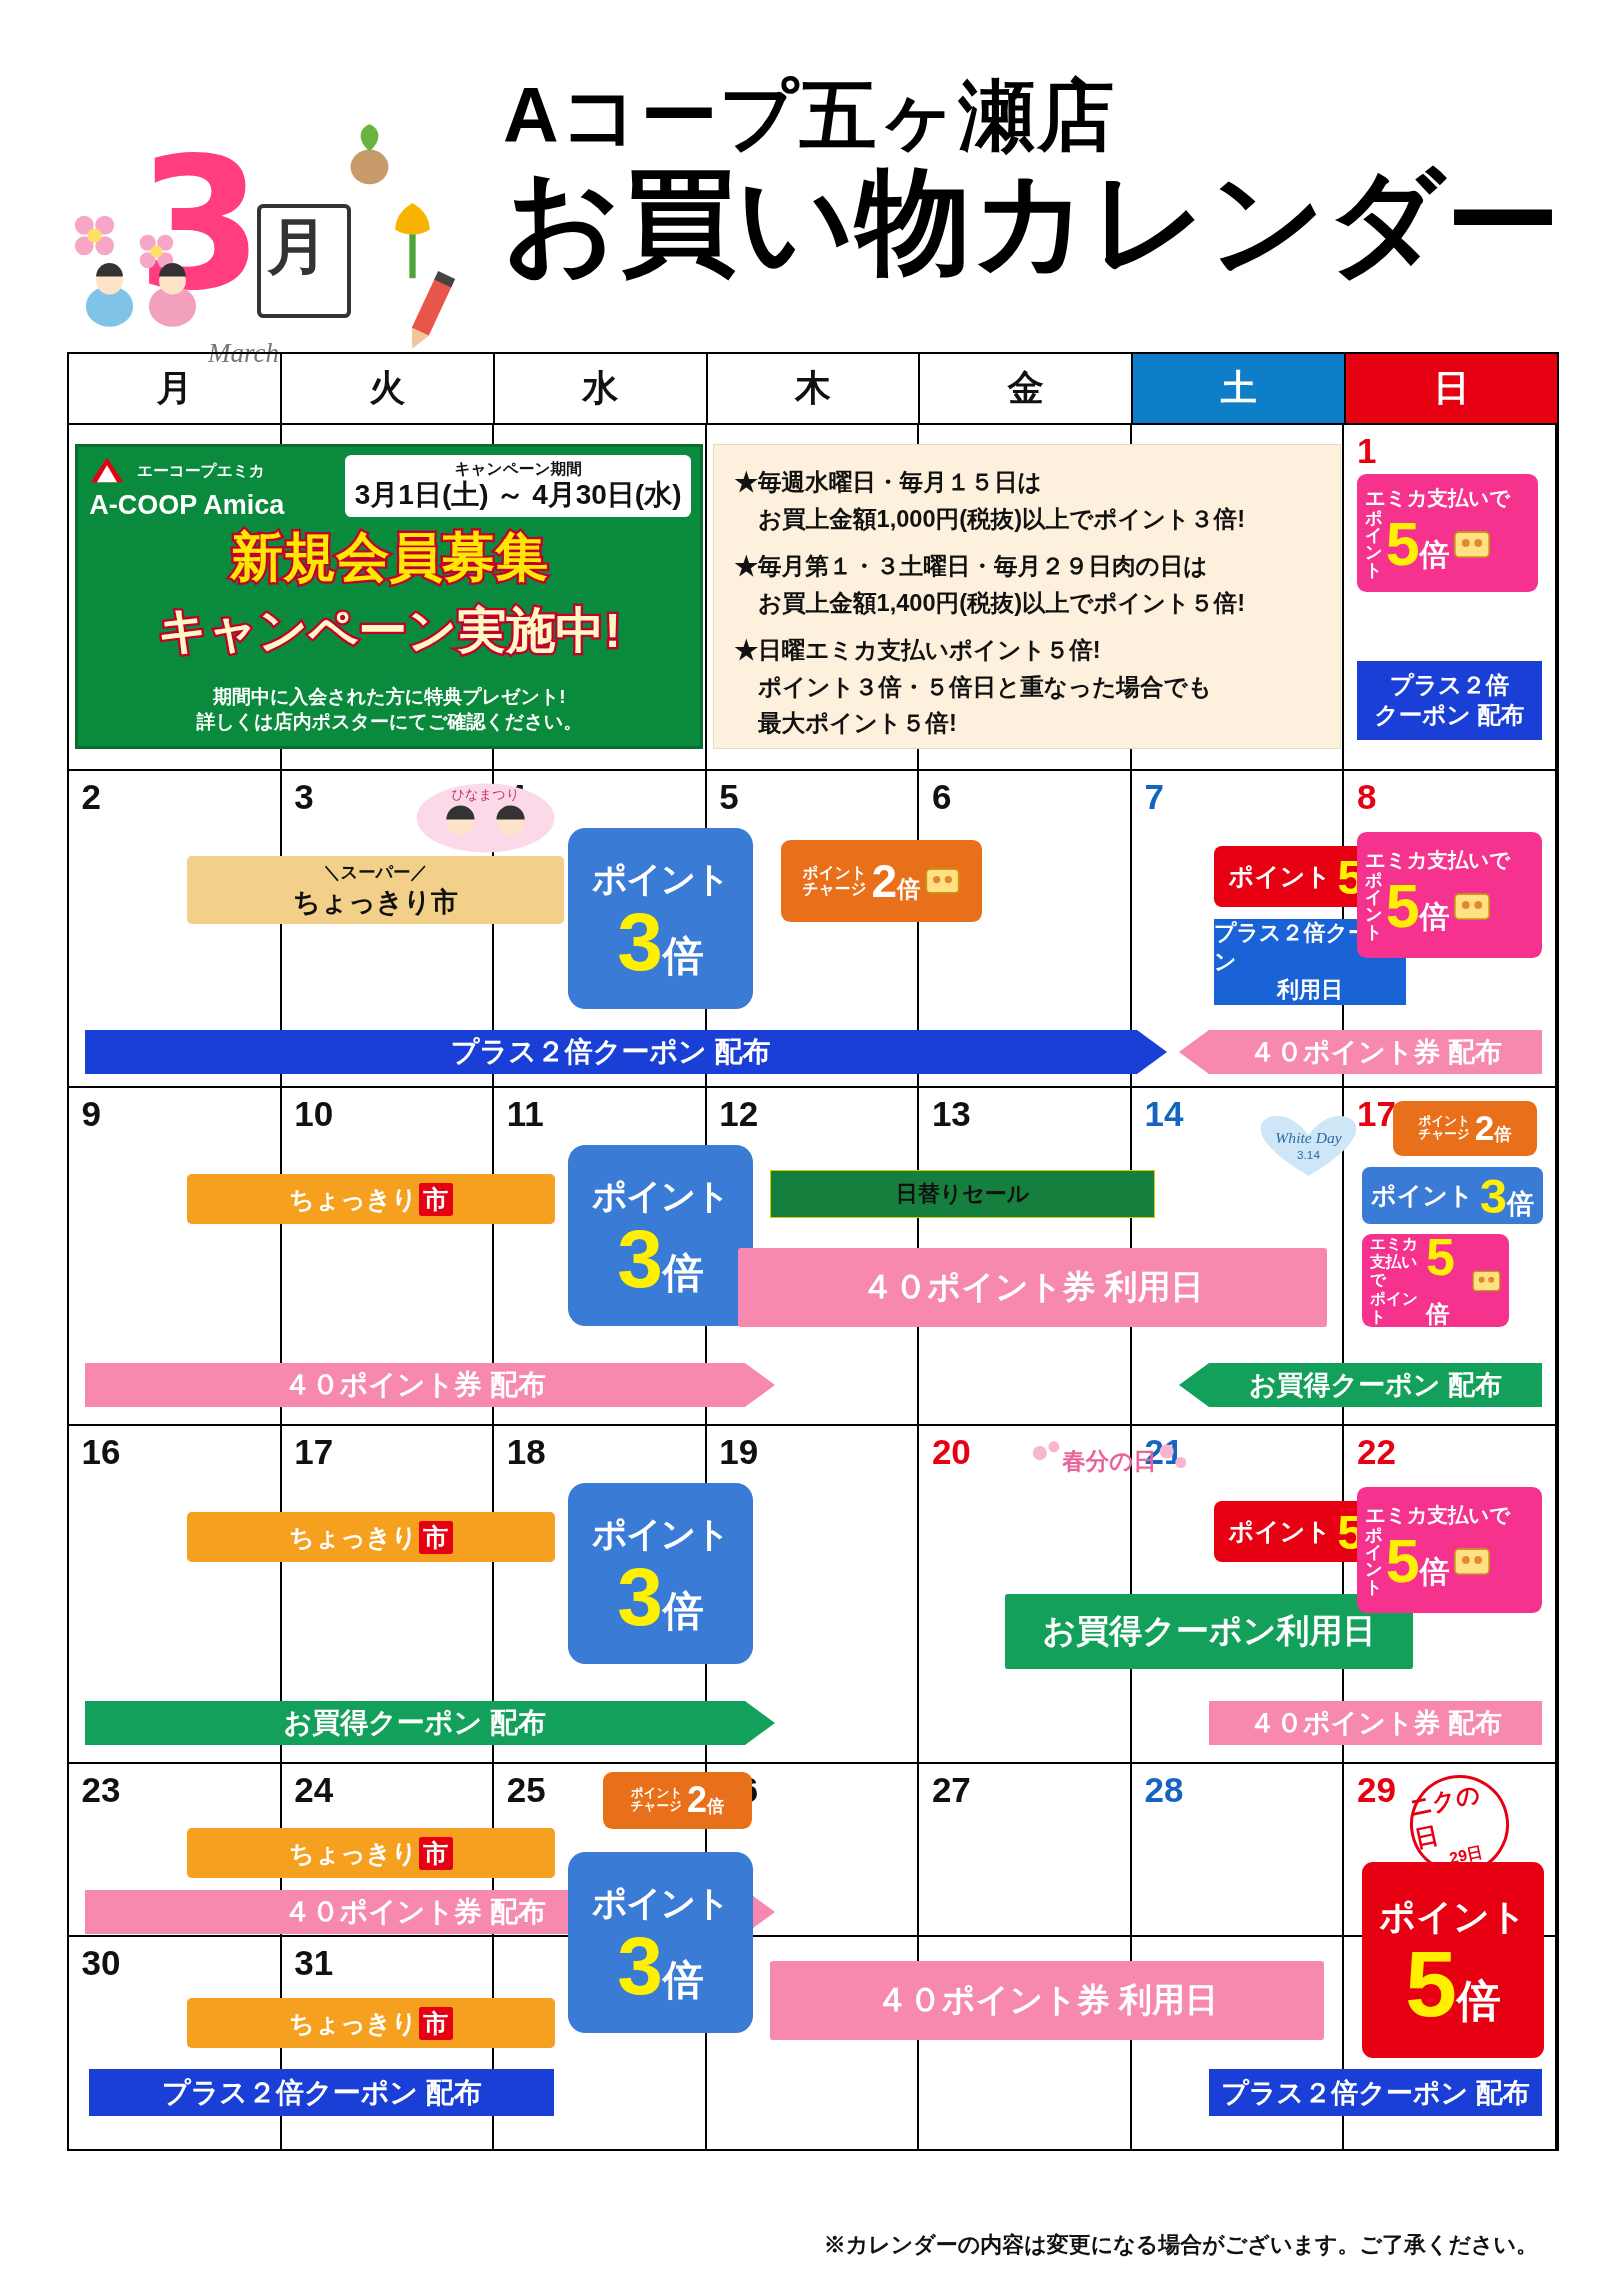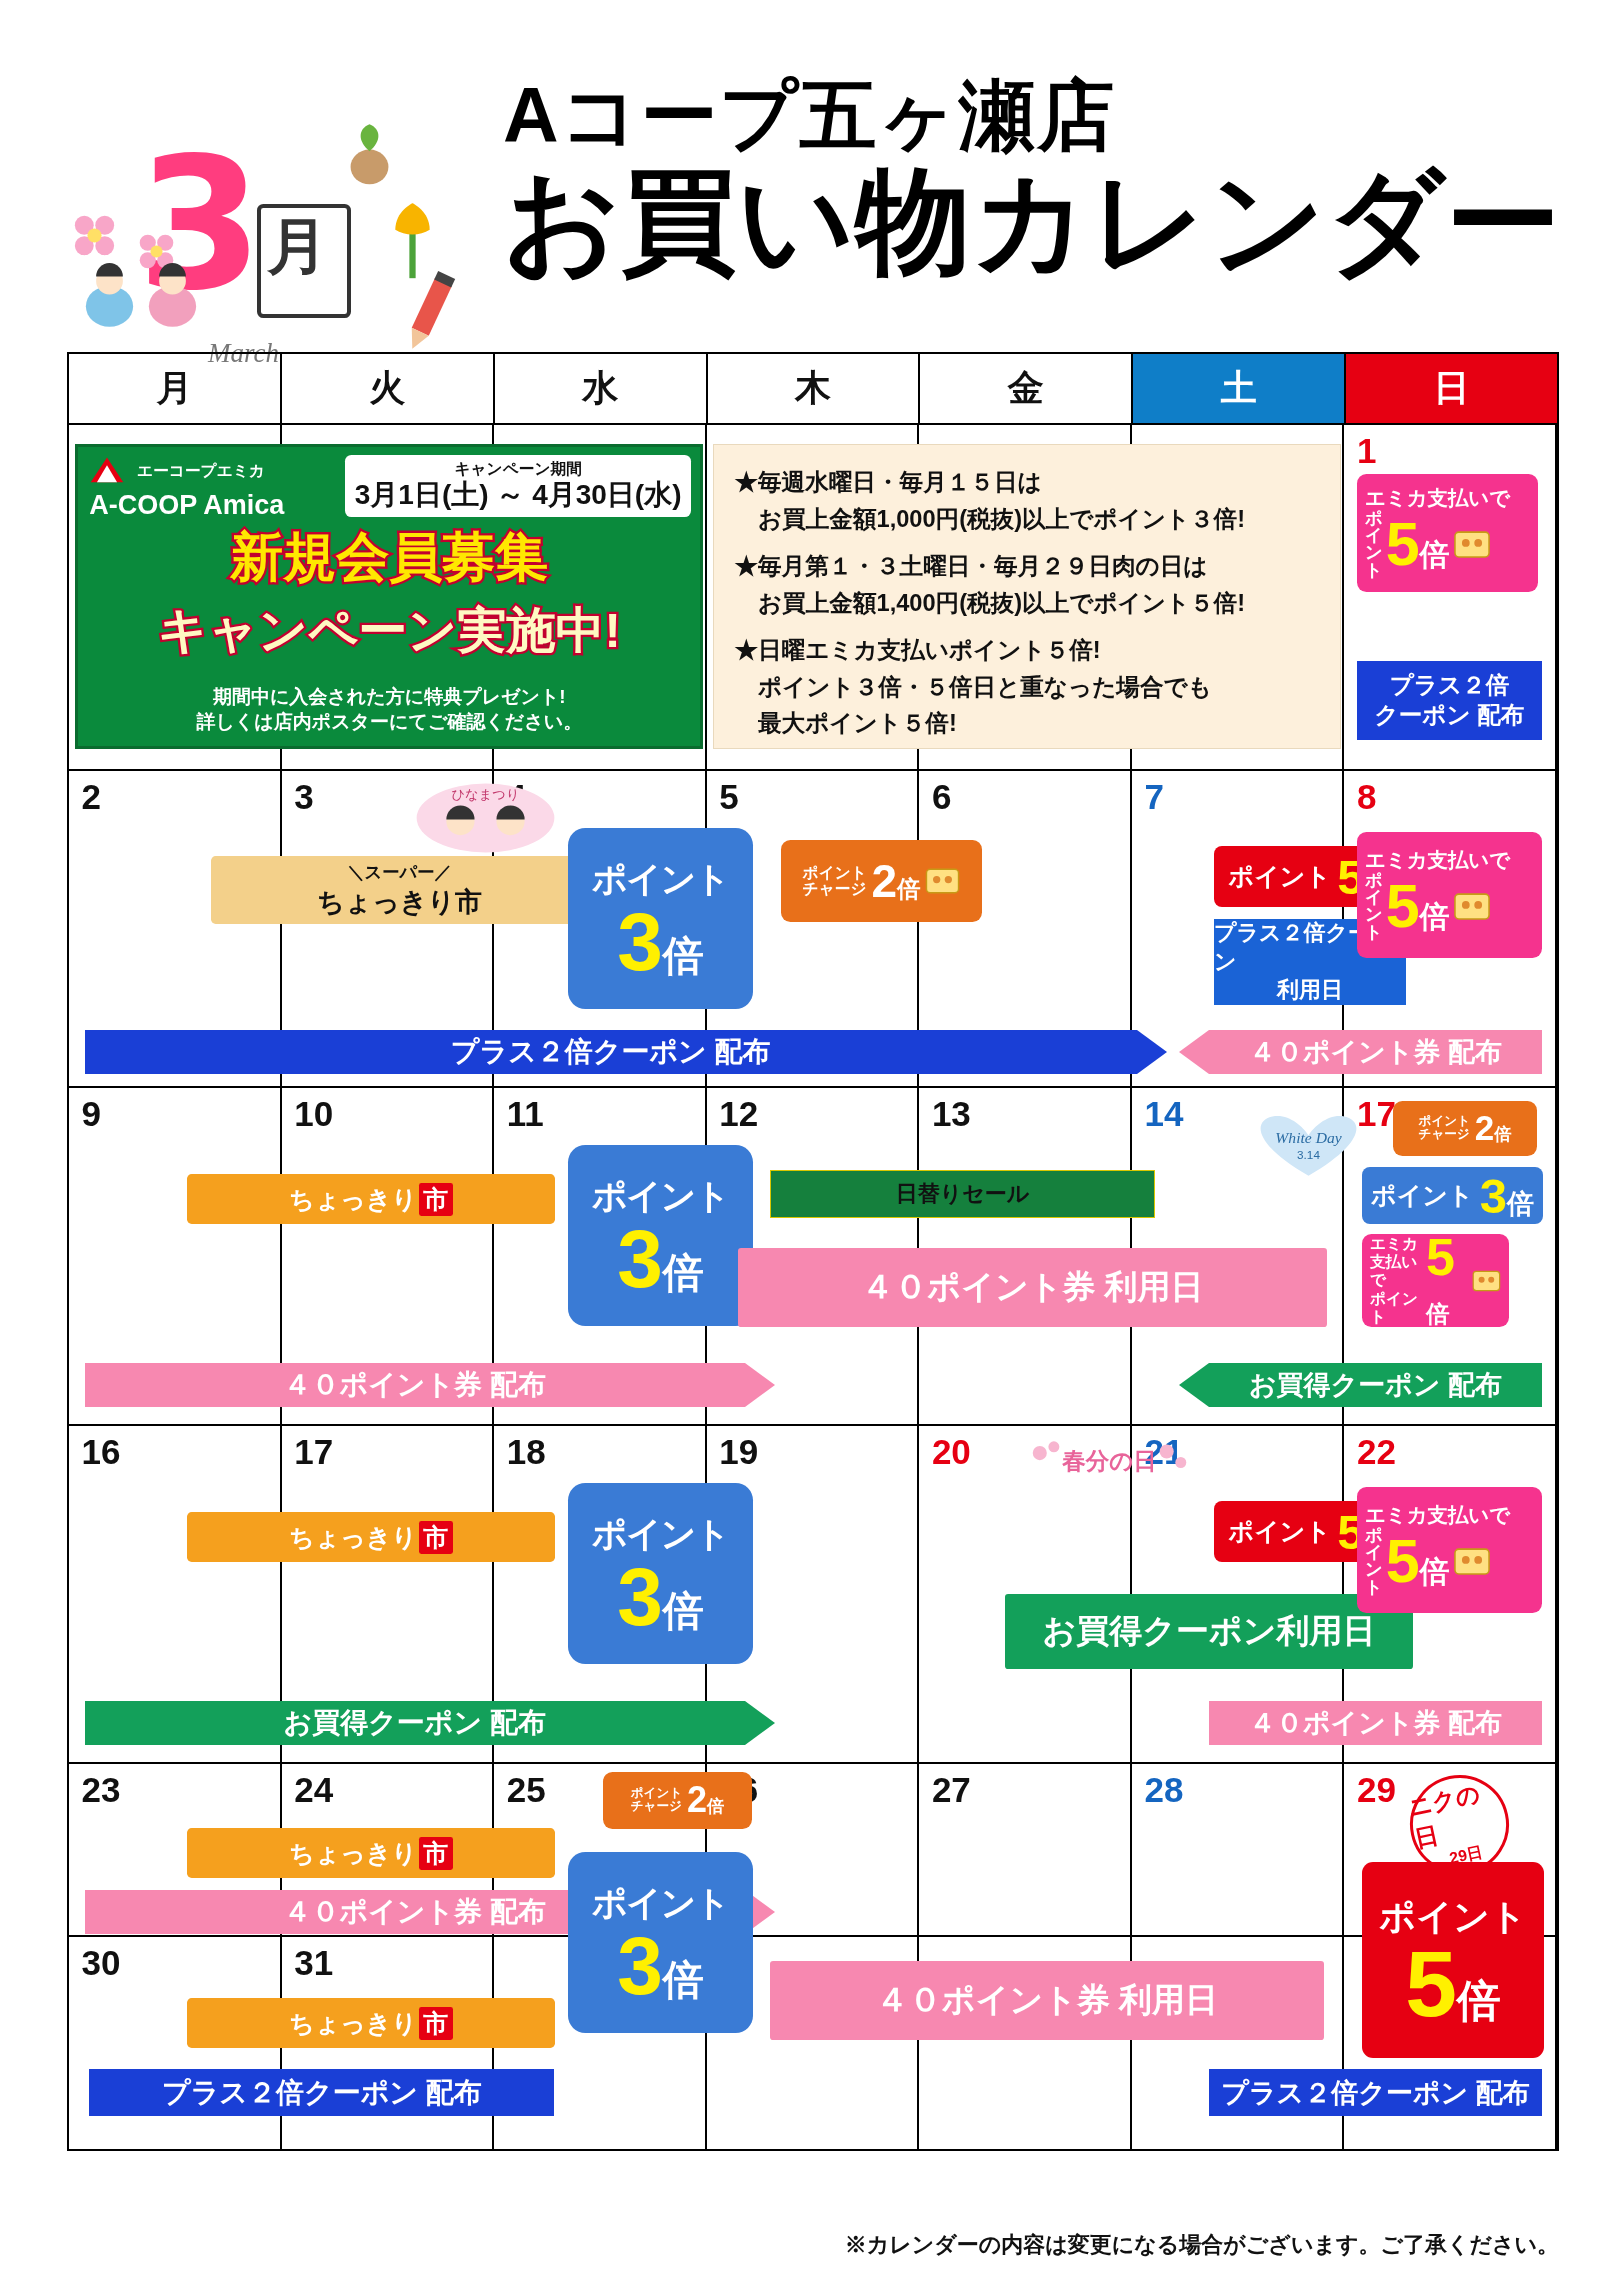--- a/index.html
+++ b/index.html
@@ -120,21 +120,21 @@
   .promo .m2{position:absolute;left:0;right:0;top:151px;text-align:center;font-size:49px;font-weight:bold;
              color:#fef9c3;-webkit-text-stroke:4.7px #c2002f;paint-order:stroke fill;}
   .promo .note{position:absolute;left:0;right:0;bottom:11px;text-align:center;font-size:19px;line-height:1.35;color:#fff;font-weight:bold;}
 
   .sale-yellow{position:absolute;background:#15803d;border:1.6px solid #d9c700;color:#111;
     display:flex;align-items:center;justify-content:center;font-size:22px;font-weight:bold;}
   .chokkiri{position:absolute;background:#f5a01e;border-radius:4.7px;color:#fff;
     display:flex;align-items:center;justify-content:center;font-size:25px;font-weight:bold;}
   .chokkiri .red{background:#e60012;padding:0 4.7px;margin-left:1.6px;border-radius:2.4px;}
   .super{position:absolute;background:#f3d08a;border-radius:4.7px;color:#111;
-    display:flex;flex-direction:column;align-items:center;justify-content:center;font-weight:bold;margin-left:24px;}
+    display:flex;flex-direction:column;align-items:center;justify-content:center;font-weight:bold;}
   .super .s1{font-size:17.3px;}
   .super .s2{font-size:27px;}
 
   .pink-use{position:absolute;background:#f788b0;color:#fff;display:flex;align-items:center;
     justify-content:center;font-size:33px;font-weight:bold;border-radius:3.1px;}
   .green-use{position:absolute;background:#13a05a;color:#fff;display:flex;align-items:center;
     justify-content:center;font-size:33px;font-weight:bold;border-radius:3.1px;}
 
   .pt5big{
     position:absolute;background:#e60012;border-radius:11px;color:#fff;
@@ -146,21 +146,21 @@
 
   .whiteday{position:absolute;width:118px;height:68px;}
 
   .shunbun{position:absolute;font-size:22px;font-weight:bold;color:#e8649a;}
   .nikunohi{position:absolute;width:93px;height:93px;border-radius:50%;
     border:3.1px solid #e60012;color:#e60012;display:flex;flex-direction:column;
     align-items:center;justify-content:center;font-weight:bold;transform:rotate(-12deg);background:#fff;}
   .nikunohi .a{font-size:23.6px;}
   .nikunohi .b{font-size:15.7px;}
 
-  .footnote{position:absolute;right:64px;top:2230px;font-size:22px;font-weight:bold;color:#111;}
+  .footnote{position:absolute;right:85px;top:2230px;font-size:22px;font-weight:bold;color:#111;}
 </style>
 </head>
 <body>
 
 <div class="page">
 
   <div class="header">
     <div class="logo-march">
       <div class="logo-3">3</div>
       <div class="logo-gatsu-box"></div>

